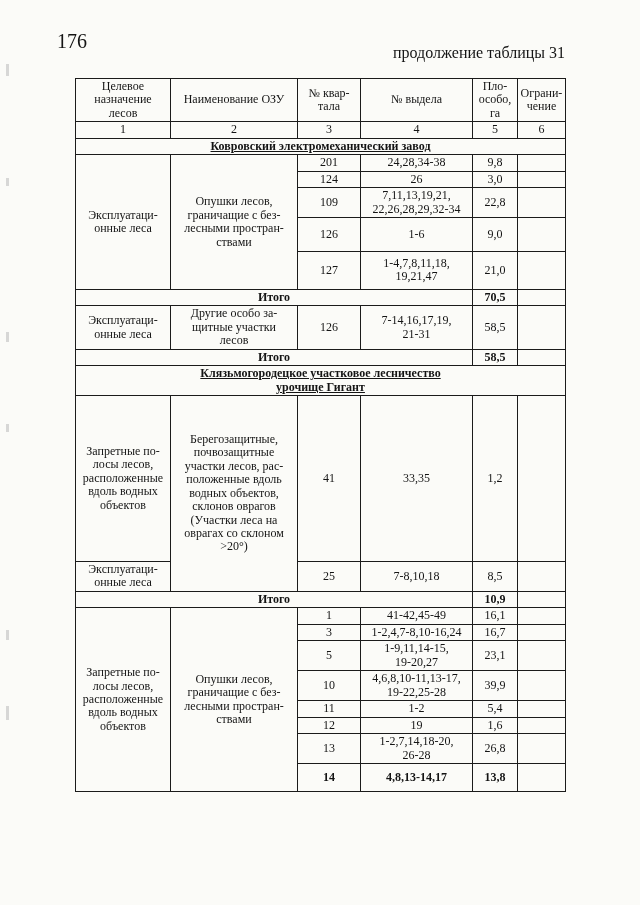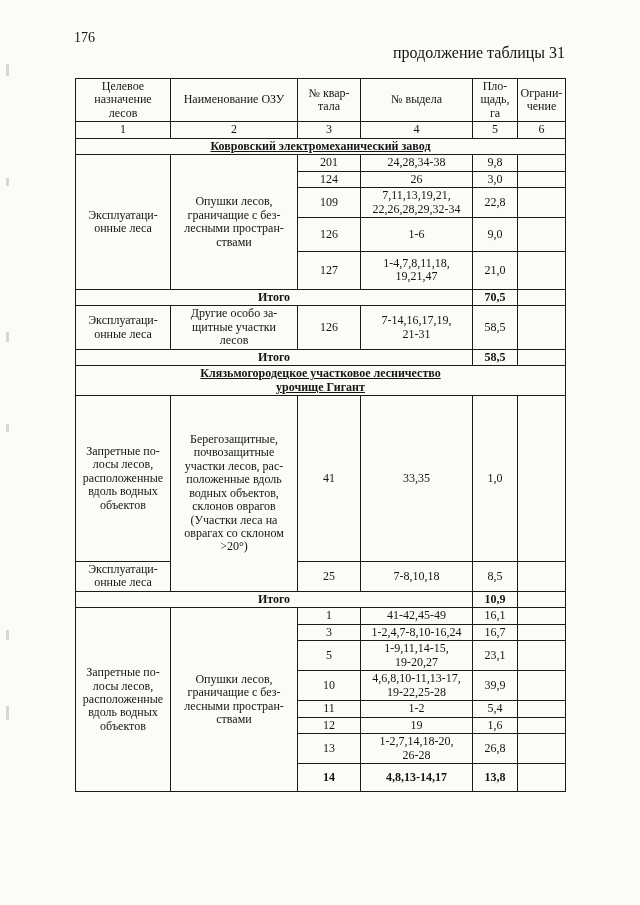--- a/index.html
+++ b/index.html
@@ -5,22 +5,22 @@
   html,body { margin:0; padding:0; }
   body {
     width:640px; height:905px;
     background:#fbfbf8;
     font-family:"Liberation Serif", serif;
     color:#141414;
     position:relative;
     overflow:hidden;
   }
   .page-number {
-    position:absolute; left:74px; top:30px;
-    font-size:14px;
+    position:absolute; left:57px; top:30px;
+    font-size:20px;
   }
   .table-caption {
     position:absolute; left:75px; top:44px; width:490px;
     text-align:right; font-size:16px;
   }
   table.doc-table {
     position:absolute; left:75px; top:78px;
     width:490px;
     border-collapse:collapse;
     table-layout:fixed;
@@ -75,21 +75,21 @@
 
   <tr>
     <td>Целевое
 назначение
 лесов</td>
     <td>Наименование ОЗУ</td>
     <td>№ квар-
 тала</td>
     <td>№ выдела</td>
     <td>Пло-
-щадь,
+особо,
 га</td>
     <td>Ограни-
 чение</td>
   </tr>
 
   <tr>
     <td>1</td>
     <td>2</td>
     <td>3</td>
     <td>4</td>
@@ -178,21 +178,21 @@
 почвозащитные
 участки лесов, рас-
 положенные вдоль
 водных объектов,
 склонов оврагов
 (Участки леса на
 оврагах со склоном
 &gt;20°)</td>
     <td>41</td>
     <td class="vtop">33,35</td>
-    <td class="vtop">1,0</td>
+    <td class="vtop">1,2</td>
     <td></td>
   </tr>
   <tr>
     <td>Эксплуатаци-
 онные леса</td>
     <td>25</td>
     <td>7-8,10,18</td>
     <td>8,5</td>
     <td></td>
   </tr>

